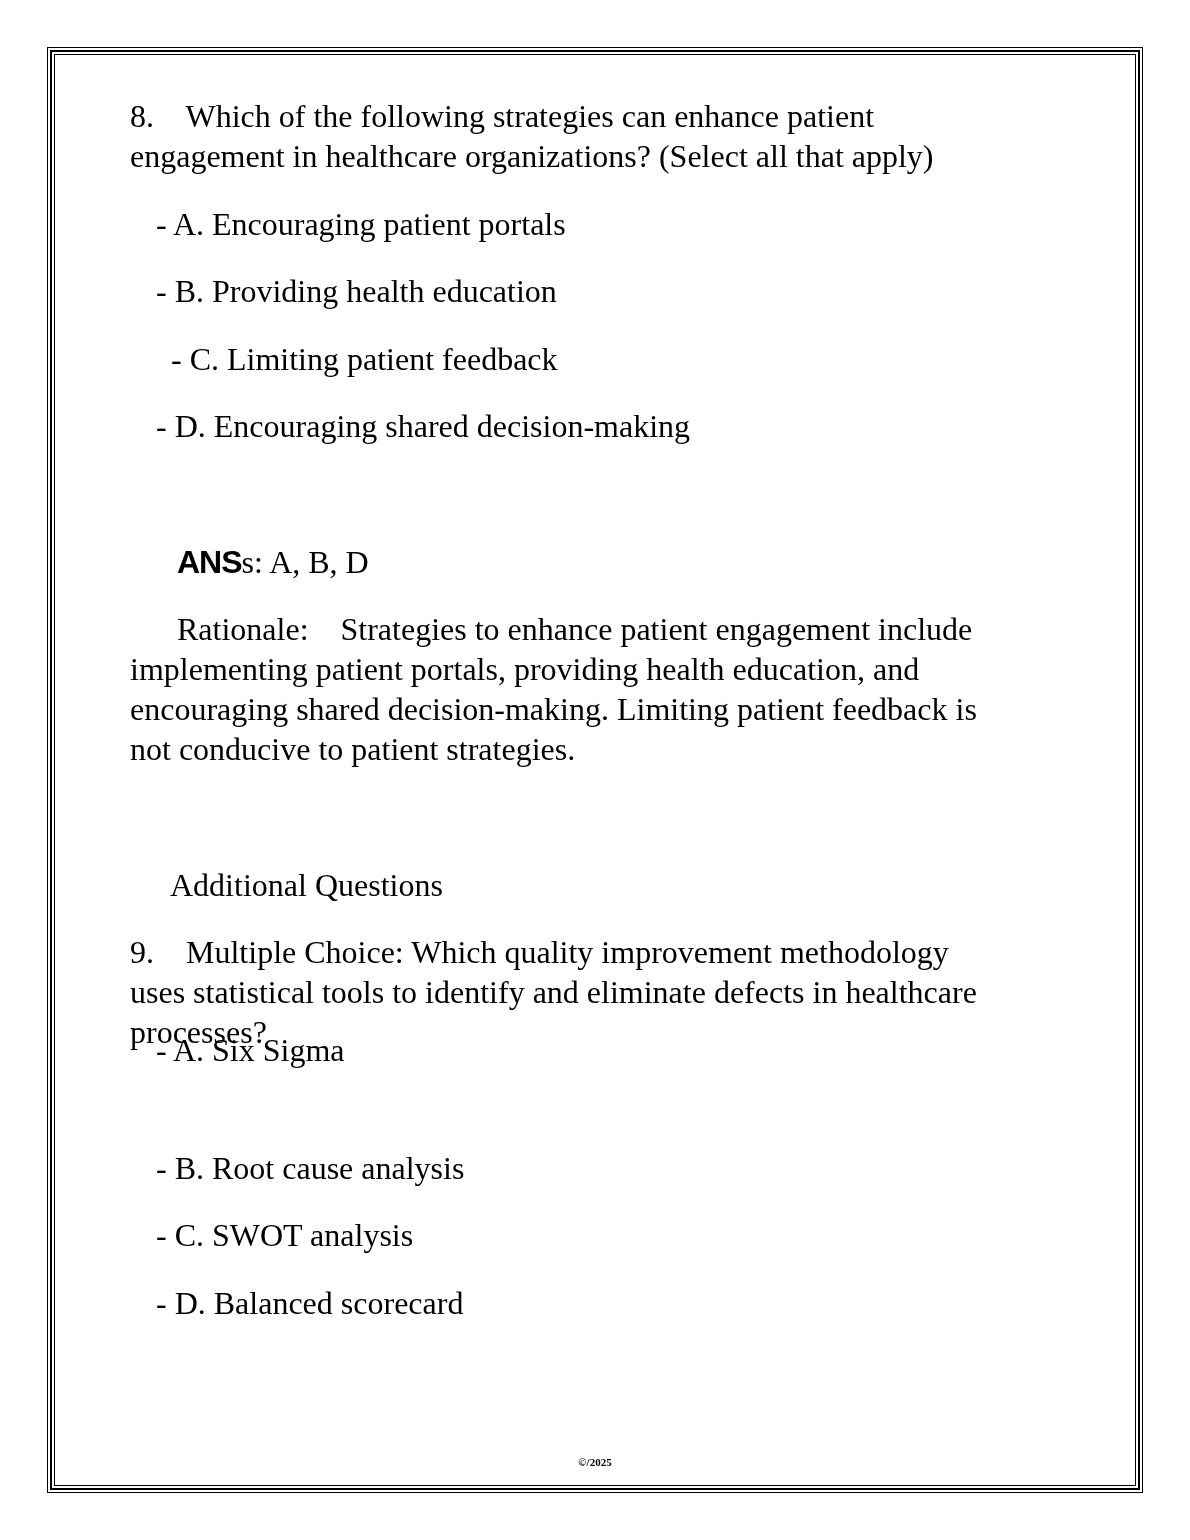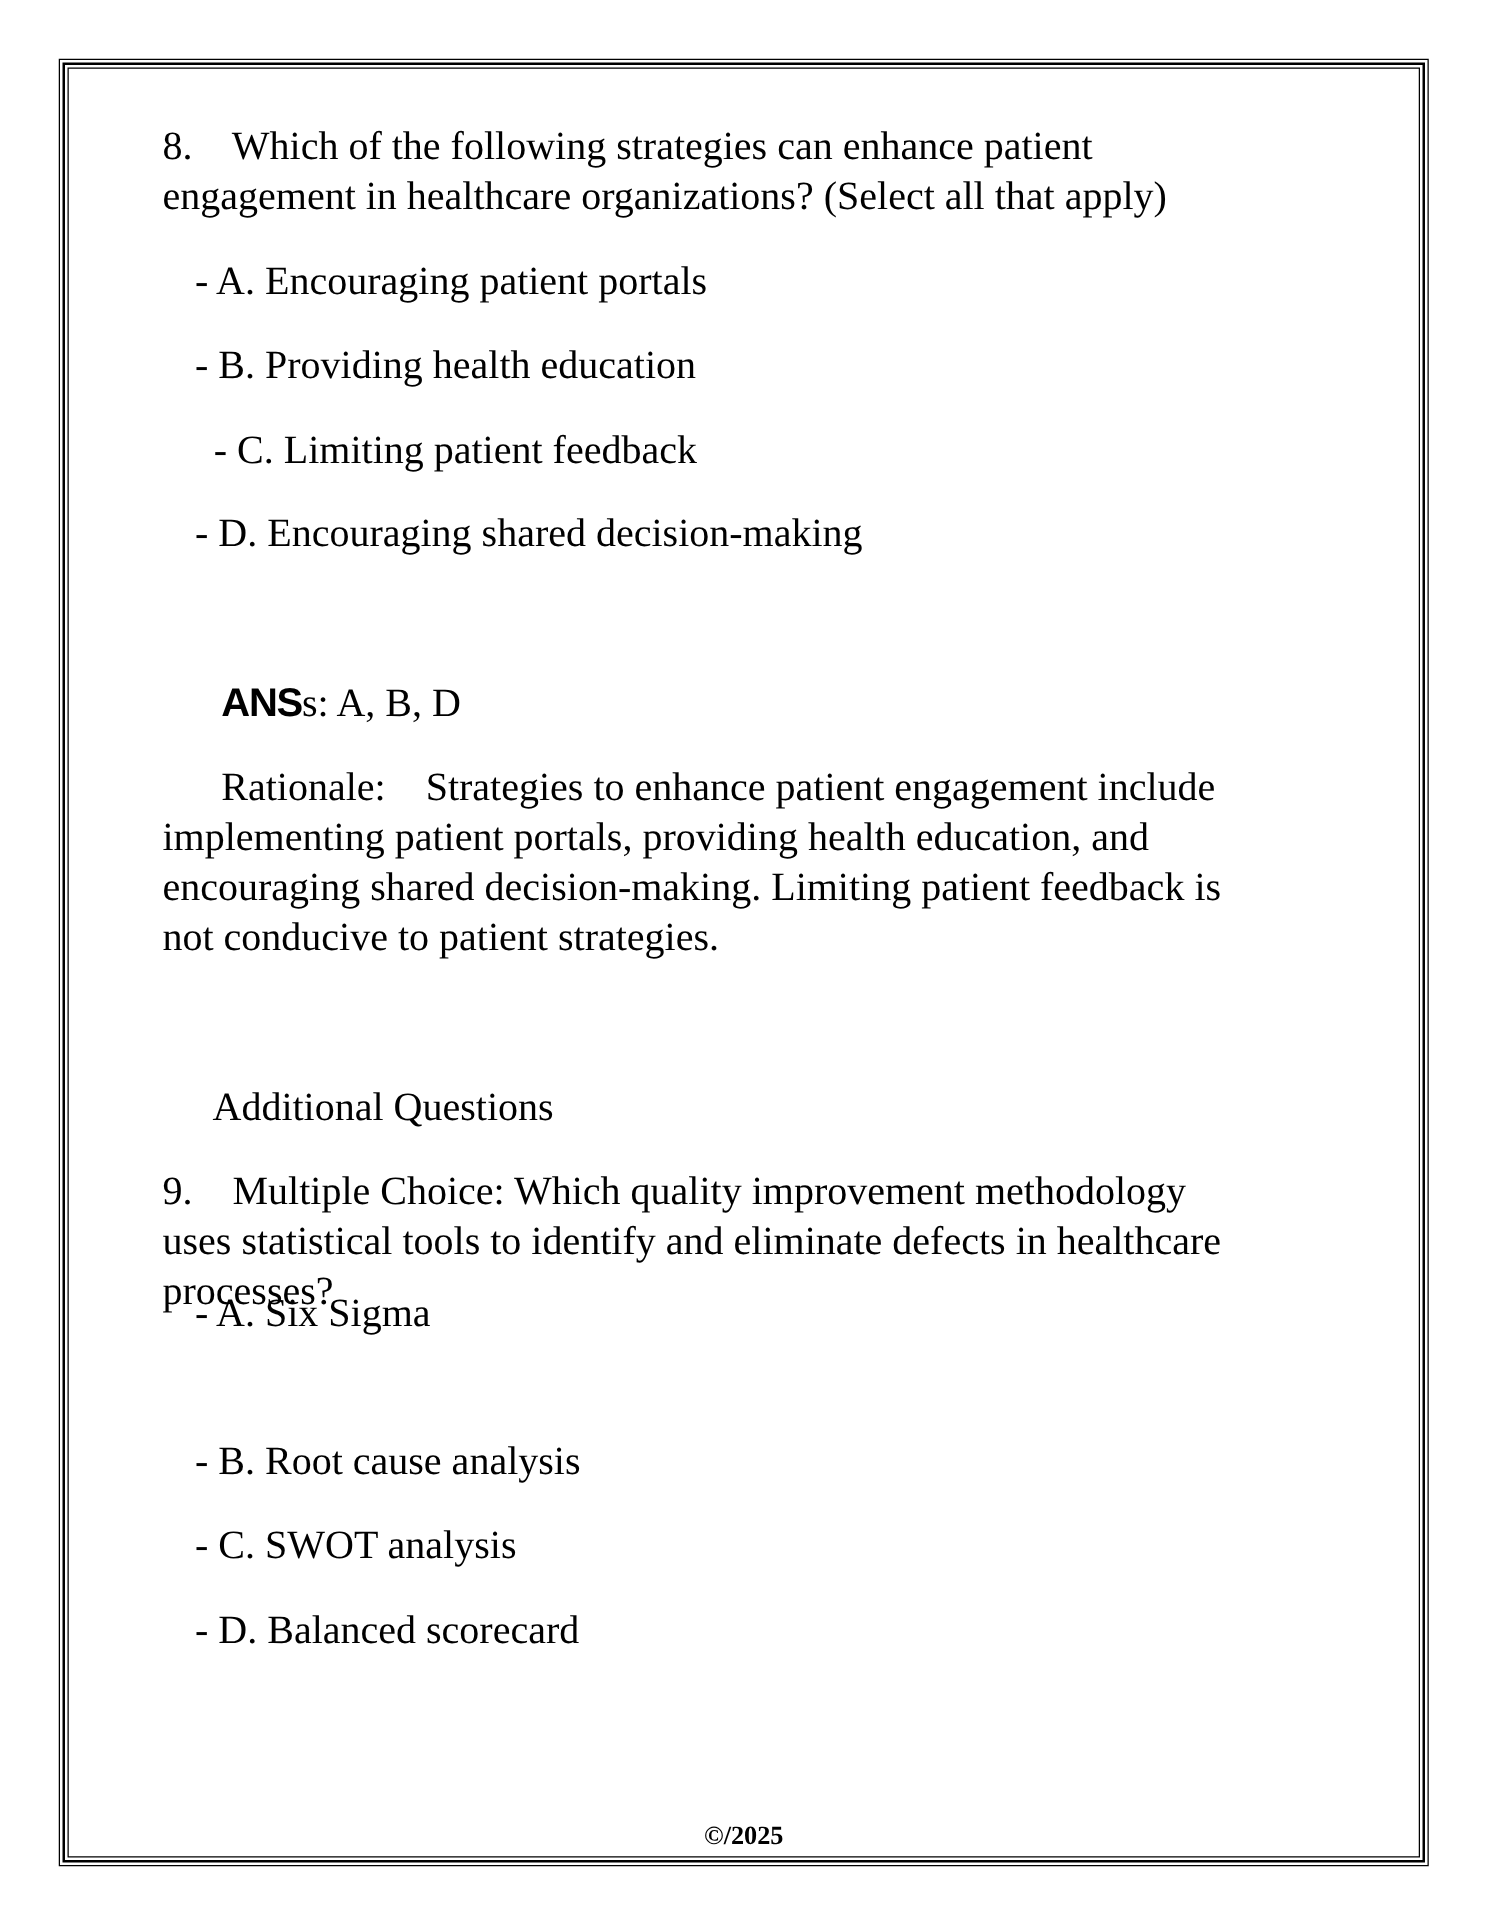--- a/index.html
+++ b/index.html
@@ -7,21 +7,21 @@
          font-family: "Liberation Serif", serif; color: #000; }
   .frame-outer { position: absolute; left: 47px; top: 47px; width: 1096px; height: 1446px;
                  border: 1px solid #000; box-sizing: border-box; }
   .frame-mid { position: absolute; left: 2px; top: 2px; right: 2px; bottom: 2px;
                border: 2px solid #000; }
   .frame-inner { position: absolute; left: 2px; top: 2px; right: 2px; bottom: 2px;
                  border: 1px solid #000; }
   .txt { position: absolute; font-size: 32px; line-height: 40px; white-space: nowrap; }
   .ans-label { font-family: "Liberation Sans", sans-serif; font-weight: bold; font-size: 32px; letter-spacing: -1px; }
   .footer { position: absolute; left: 0; width: 1190px; top: 1456px; text-align: center;
-            font-size: 21px; font-weight: bold; }
+            font-size: 11px; font-weight: bold; }
 </style>
 </head>
 <body>
 
 <div class="frame-outer">
   <div class="frame-mid">
       <div class="frame-inner"></div>
     </div>
 </div>
 

